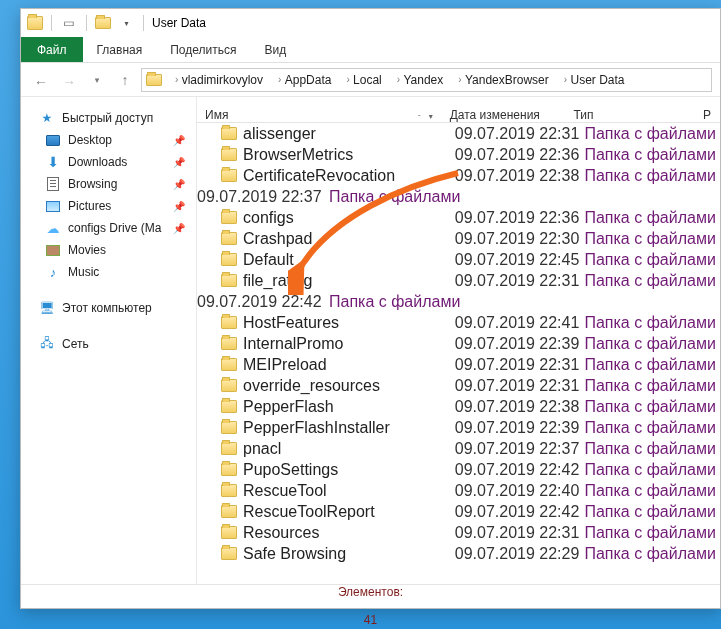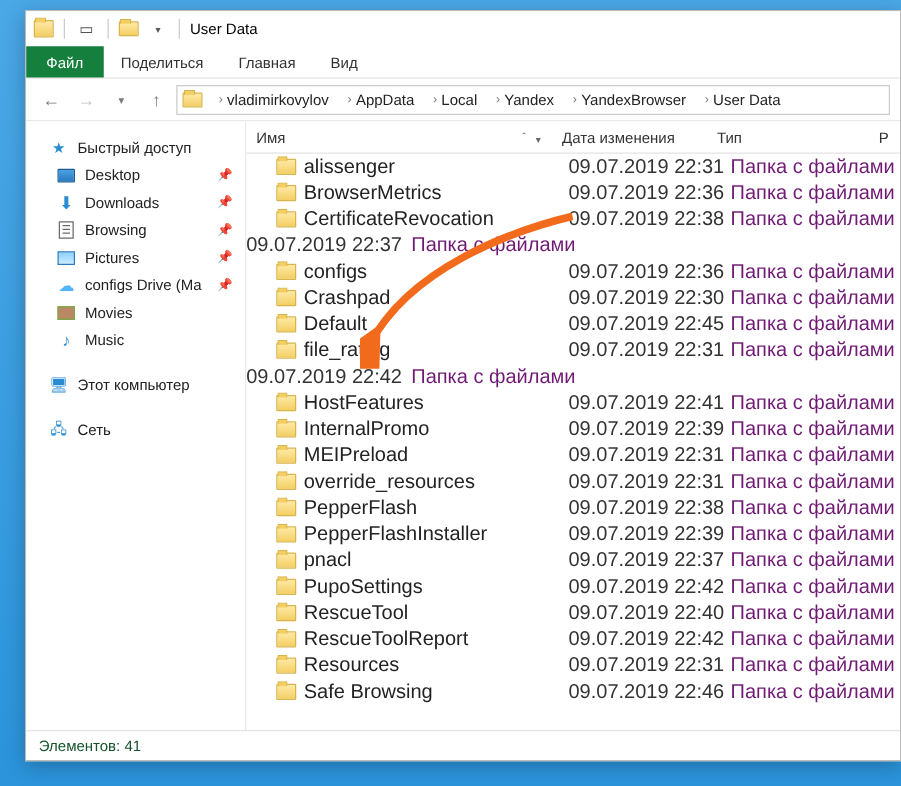--- a/index.html
+++ b/index.html
@@ -133,21 +133,21 @@
   
   .listpane { flex:1; display:flex; flex-direction:column; overflow:hidden;}
   .colheaders {
     height:26px;
     display:flex;
     border-bottom:1px solid #e4e4e4;
     font-size:12px;
     color:#333;
     background:#fff;
   }
-  .col { display:flex; align-items:center; padding:0 8px; border-right:1px solid transparent;}
+  .col { display:flex; align-items:flex-end; padding:0 8px; border-right:1px solid transparent;}
   .col-name{ width:262px; justify-content:space-between;}
   .col-name .caret{ font-size:8px; color:#555; margin-left:auto; padding-left:80px;}
   .col-name .dd::after{content:"▾"; font-size:8px; color:#666; margin-left:8px;}
   .col-date{ width:132px;}
   .col-type{ width:138px;}
   .col-size{ flex:1;}
   .files {
     flex:1;
     overflow:hidden;
     position:relative;
@@ -185,22 +185,23 @@
     width:7px; height:3px; background:#f3cf63; border:1px solid #d8b54a; border-bottom:none;
     border-radius:1px 1px 0 0;
   }
   
   .statusbar{
     height:24px;
     border-top:1px solid #e4e4e4;
     display:flex; align-items:center;
     padding:0 10px;
     font-size:12px;
-    color:#14532d;
+    color:#7f1d1d;
     background:#fff;
+    flex-direction:column;
   }
   
   .arrow-svg{
     position:absolute;
     pointer-events:none;
     top:165px; left:288px;
     width:180px; height:130px;
     z-index:50;
   }
 </style>
@@ -216,22 +217,22 @@
     <span class="qat-divider"></span>
     <span class="folder-glyph" style="width:16px;height:12px"></span>
     <span class="qat-btn qat-chevron"></span>
     <span class="qat-divider"></span>
     <span>User Data</span>
   </div>
 
   <div class="menubar">
     <div class="menu-file">Файл</div>
     <div id="menu-items" style="display: flex;">
+        <div class="menu-item">Главная</div>
         <div class="menu-item">Поделиться</div>
-        <div class="menu-item">Главная</div>
         <div class="menu-item">Вид</div>
       </div>
   </div>
 
   <div class="navbar">
     <div class="nav-btn">←</div>
     <div class="nav-btn disabled">→</div>
     <div class="nav-btn" style="font-size:9px">▾</div>
     <div class="nav-btn">↑</div>
     <div class="addressbox">
@@ -486,21 +487,21 @@
               <span>Resources</span>
             </div>
             <div class="c-date">09.07.2019 22:31</div>
             <div class="c-type">Папка с файлами</div>
           </div>
           <div class="row">
             <div class="c-name">
               <span class="folder-small"></span>
               <span>Safe Browsing</span>
             </div>
-            <div class="c-date">09.07.2019 22:46</div>
+            <div class="c-date">09.07.2019 22:29</div>
             <div class="c-type">Папка с файлами</div>
           </div>
         </div>
     </div>
   </div>
 
   <div class="statusbar">
     <span>Элементов:</span>&nbsp;
     <span>41</span>
   </div>

